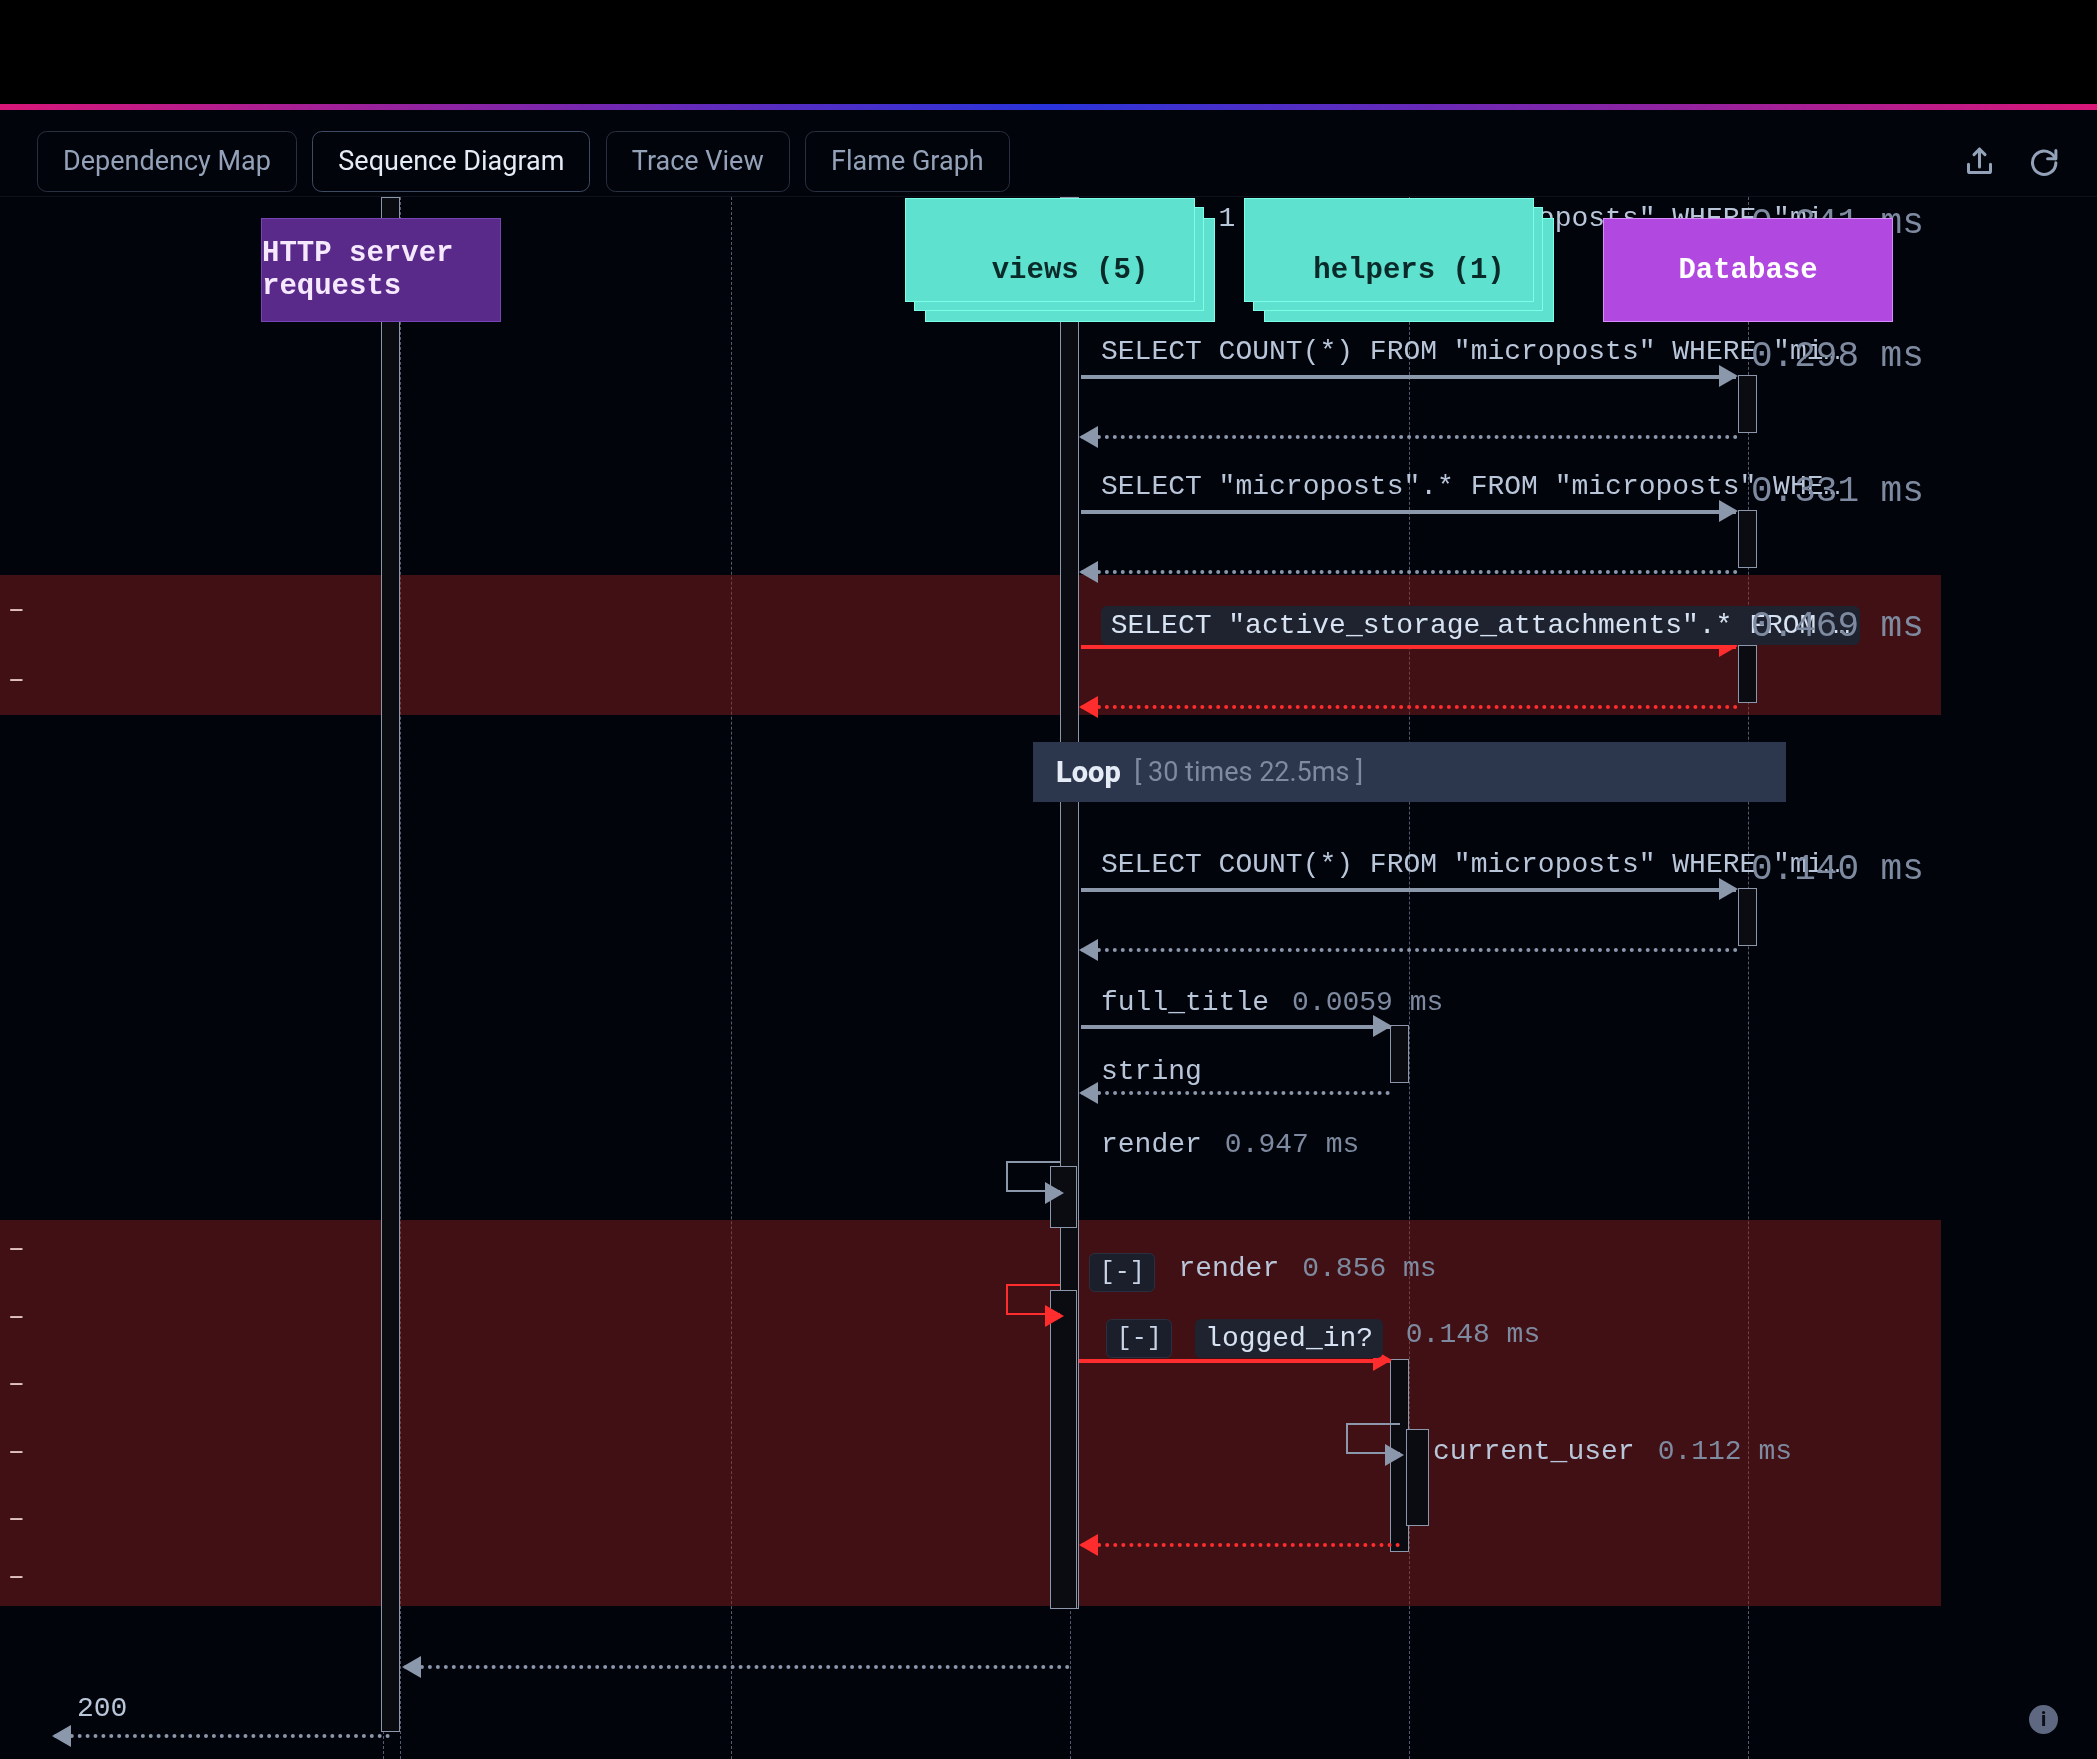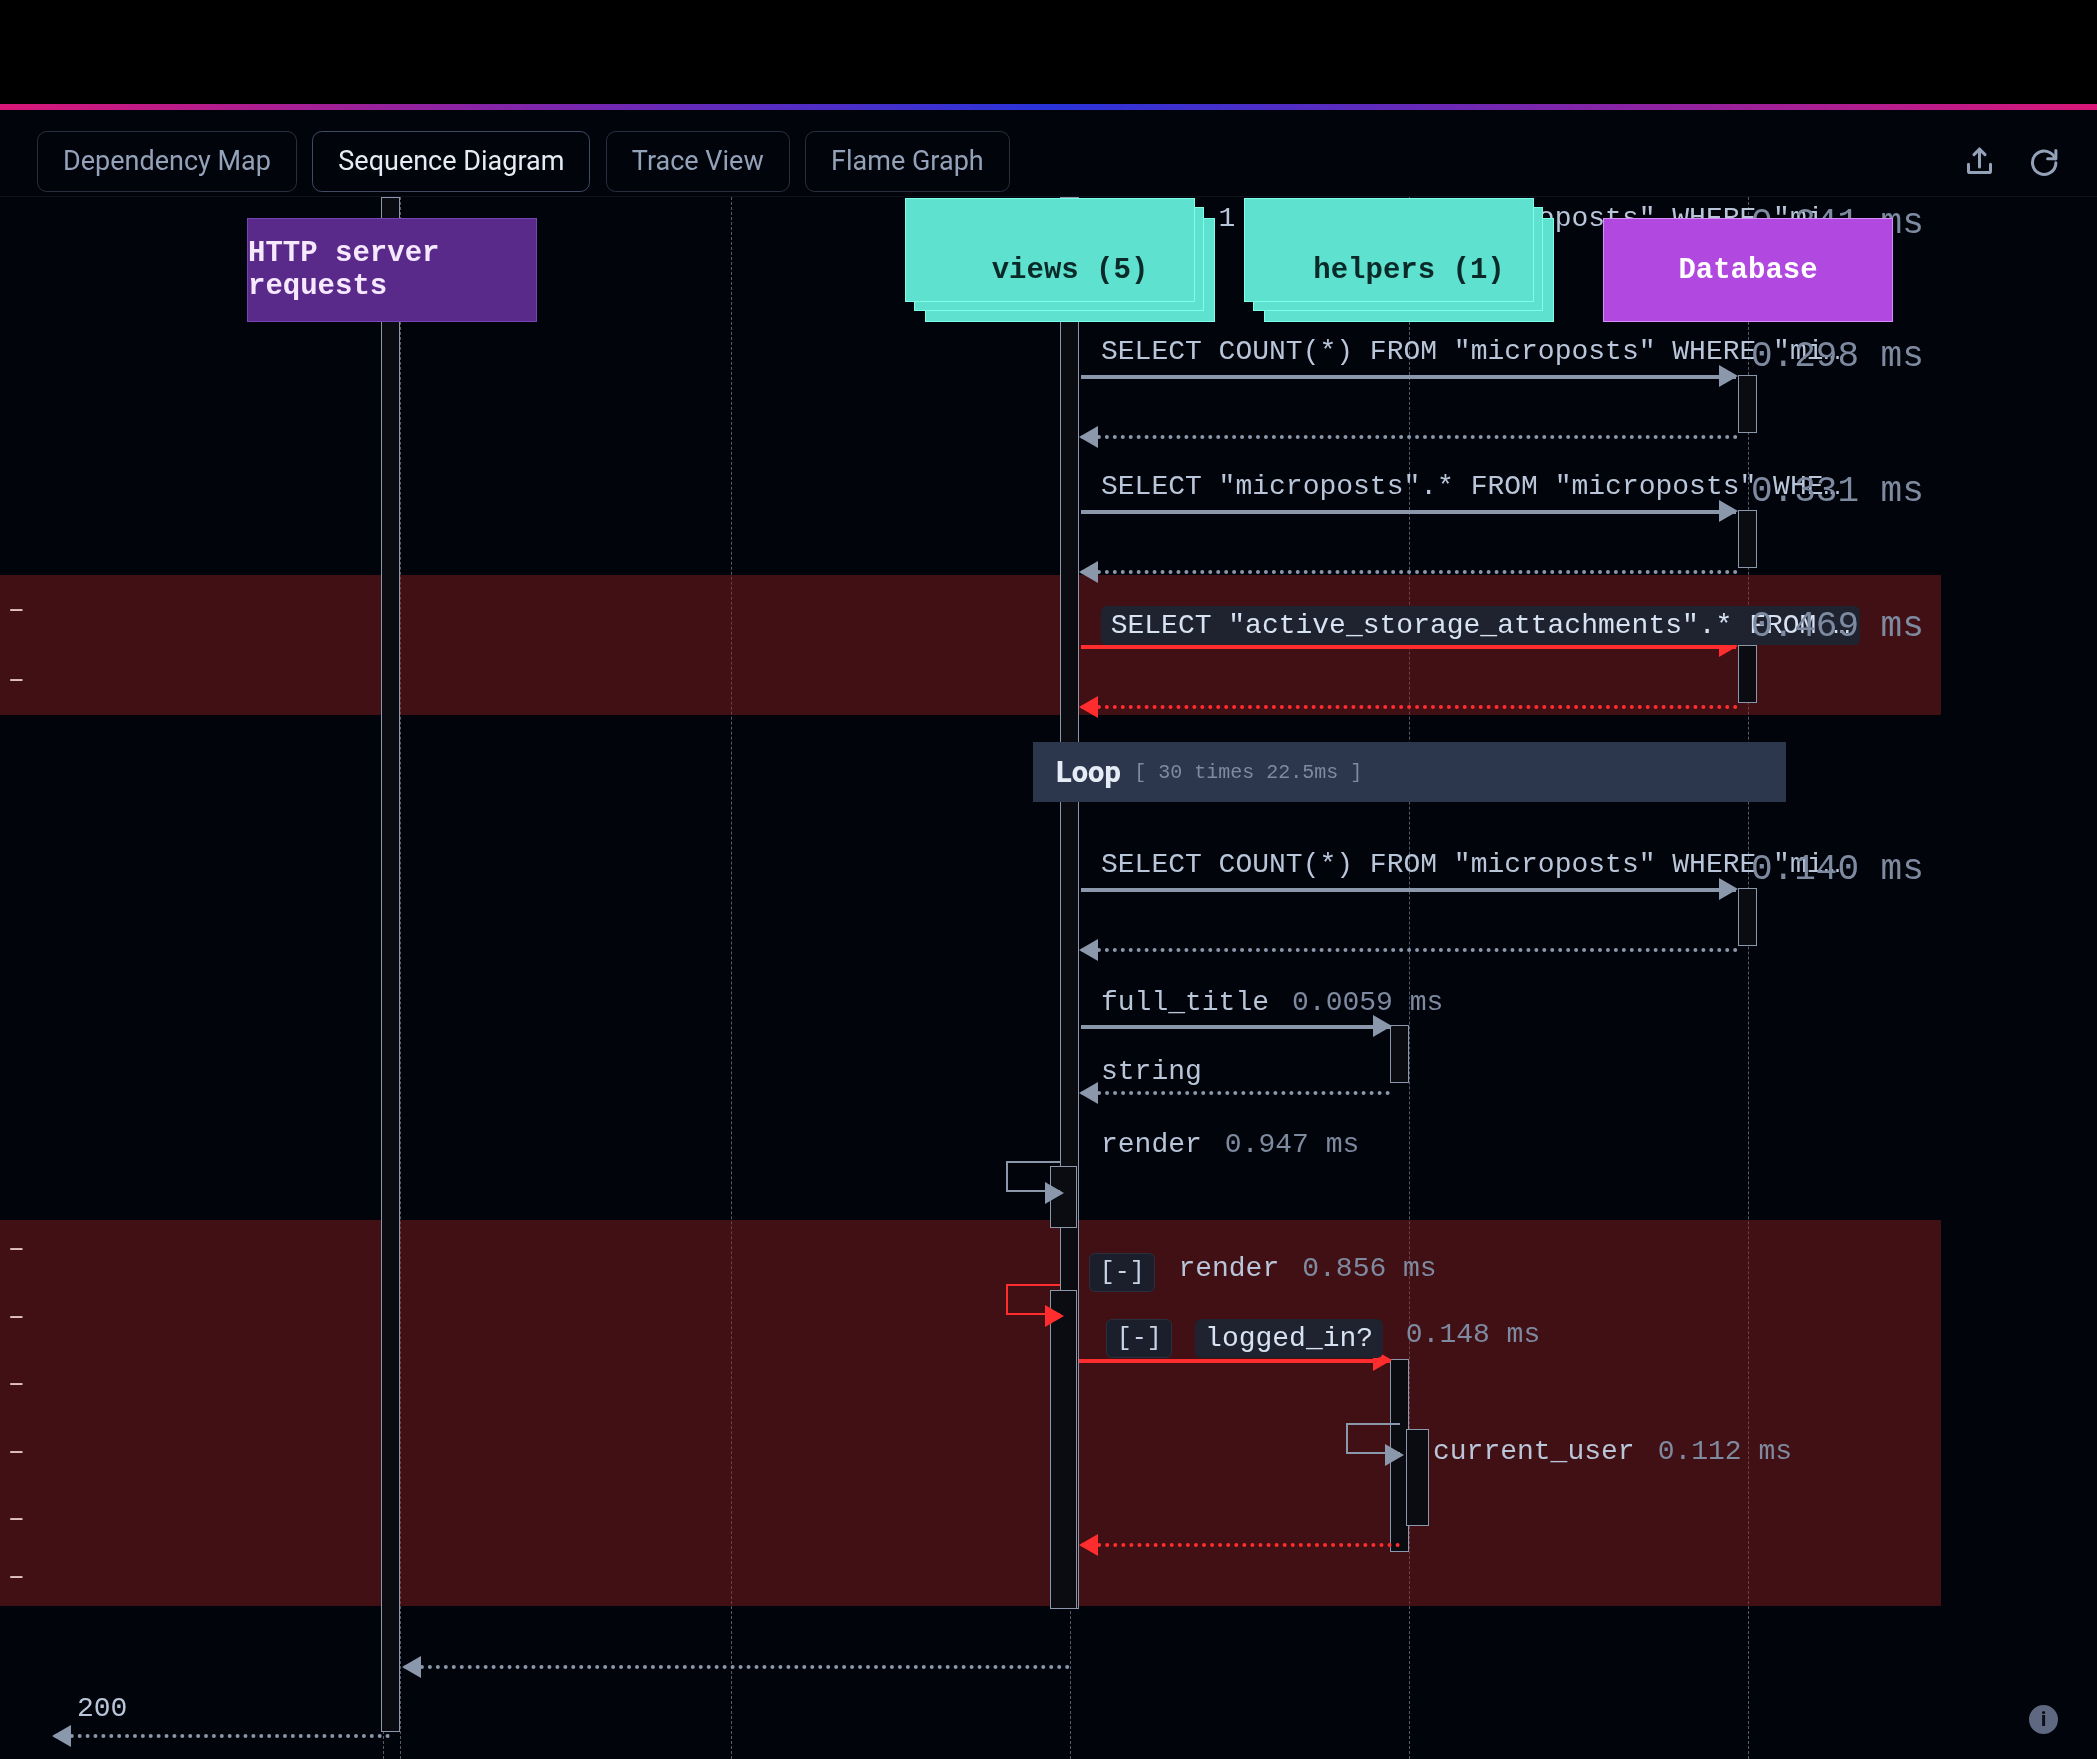--- a/index.html
+++ b/index.html
@@ -178,22 +178,21 @@
     font-family: var(--sans);
     display: flex;
     align-items: center;
     padding: 0 23px;
     height: 60px;
     font-size: 29px;
   }
   .loop-band .loop-meta {
     color: var(--txt-dim);
     margin-left: 13.5px;
-    font-size: 20px;
-    font-family: Liberation Mono, monospace;
+    font-size: 27px;
   }
 
   
   .activation {
     position: absolute;
     width: 19.3px;
     background: #0b0c12;
     border: 1.9px solid var(--activation-border);
     z-index: 6;
   }
@@ -345,21 +344,21 @@
 
 <div class="diagram">
 
   <div class="lifeline" style="left:383px"></div>
   <div class="lifeline" style="left:400px"></div>
   <div class="lifeline" style="left:731px"></div>
   <div class="lifeline" style="left:1070px"></div>
   <div class="lifeline" style="left:1409px"></div>
   <div class="lifeline" style="left:1748px"></div>
 
-  <div class="actor http" style="left:247px; width:290px">HTTP server requests</div>
+  <div class="actor http" style="left:261px; width:240px">HTTP server requests</div>
   <div class="actor teal stack" style="left:925px; width:290px">views (5)</div>
   <div class="actor teal stack" style="left:1264px; width:290px">helpers (1)</div>
   <div class="actor db" style="left:1603px; width:290px">Database</div>
 
   <div class="activation" style="left:1060px; top:0; height:1412px"></div>
 
   <div class="activation" style="left:381px; top:0; height:1535px"></div>
 
   <div class="hl" style="top:378px; height:70px">
     <div class="gutter-mark">–</div>

